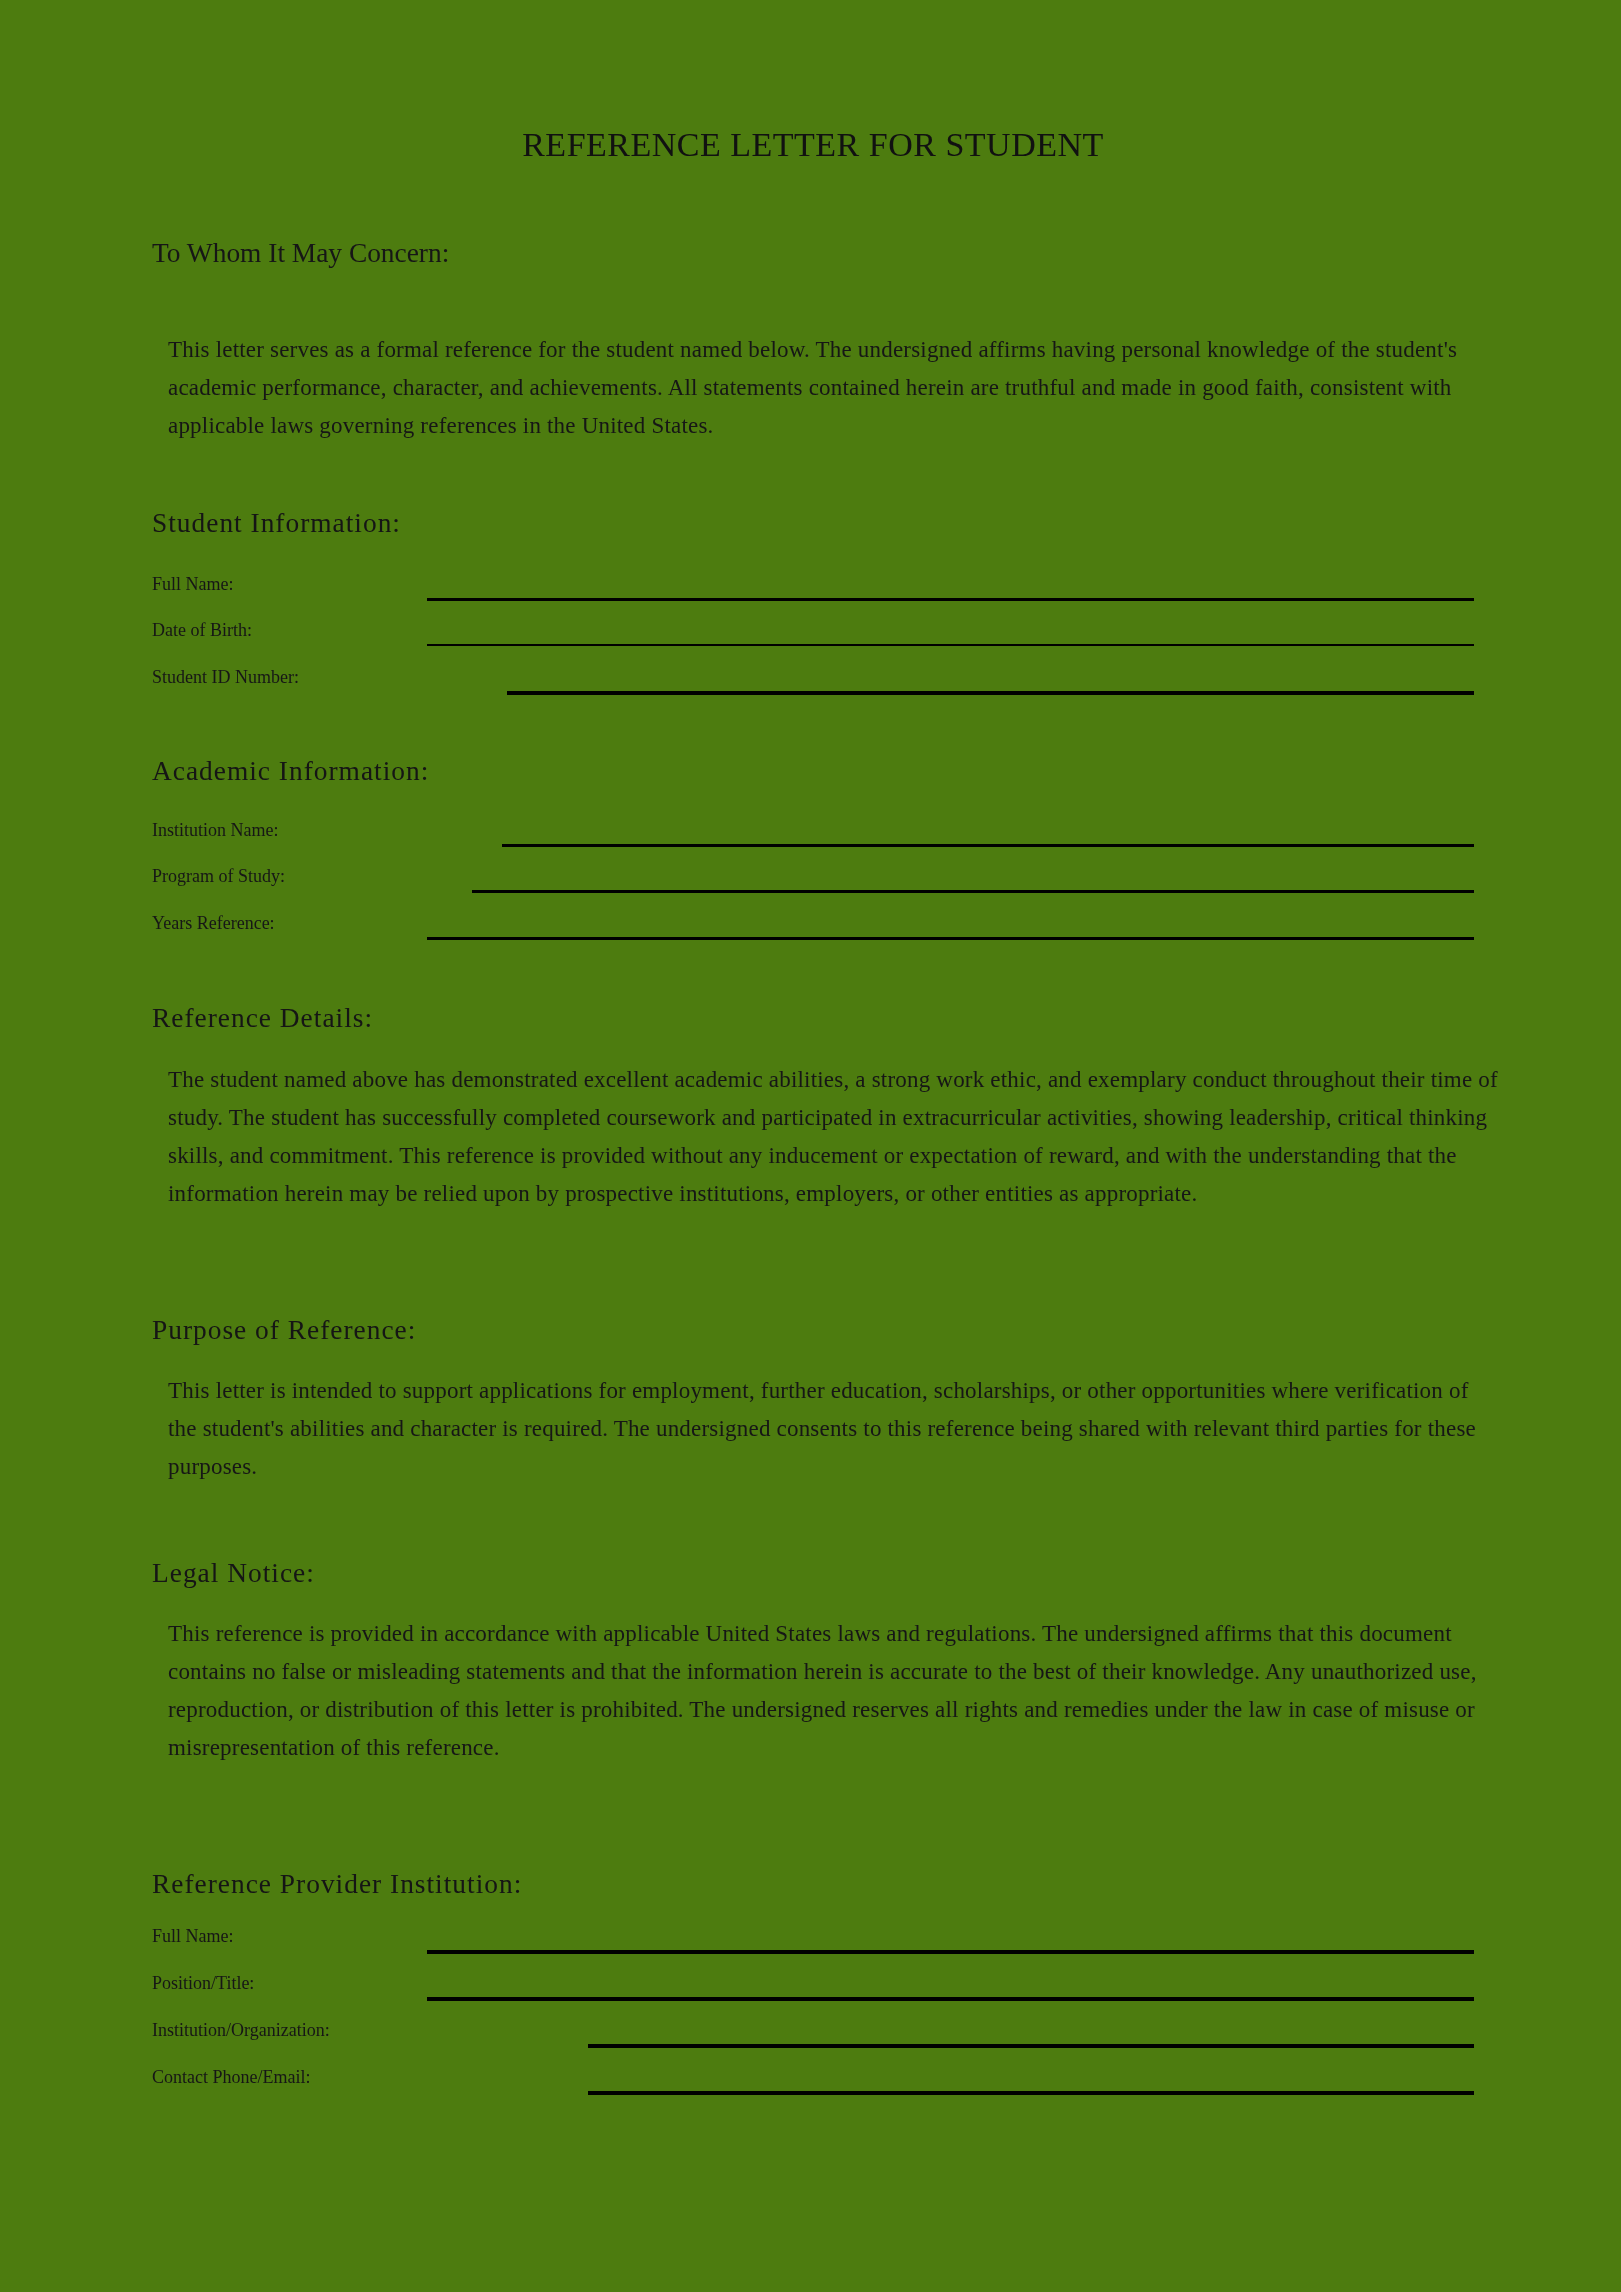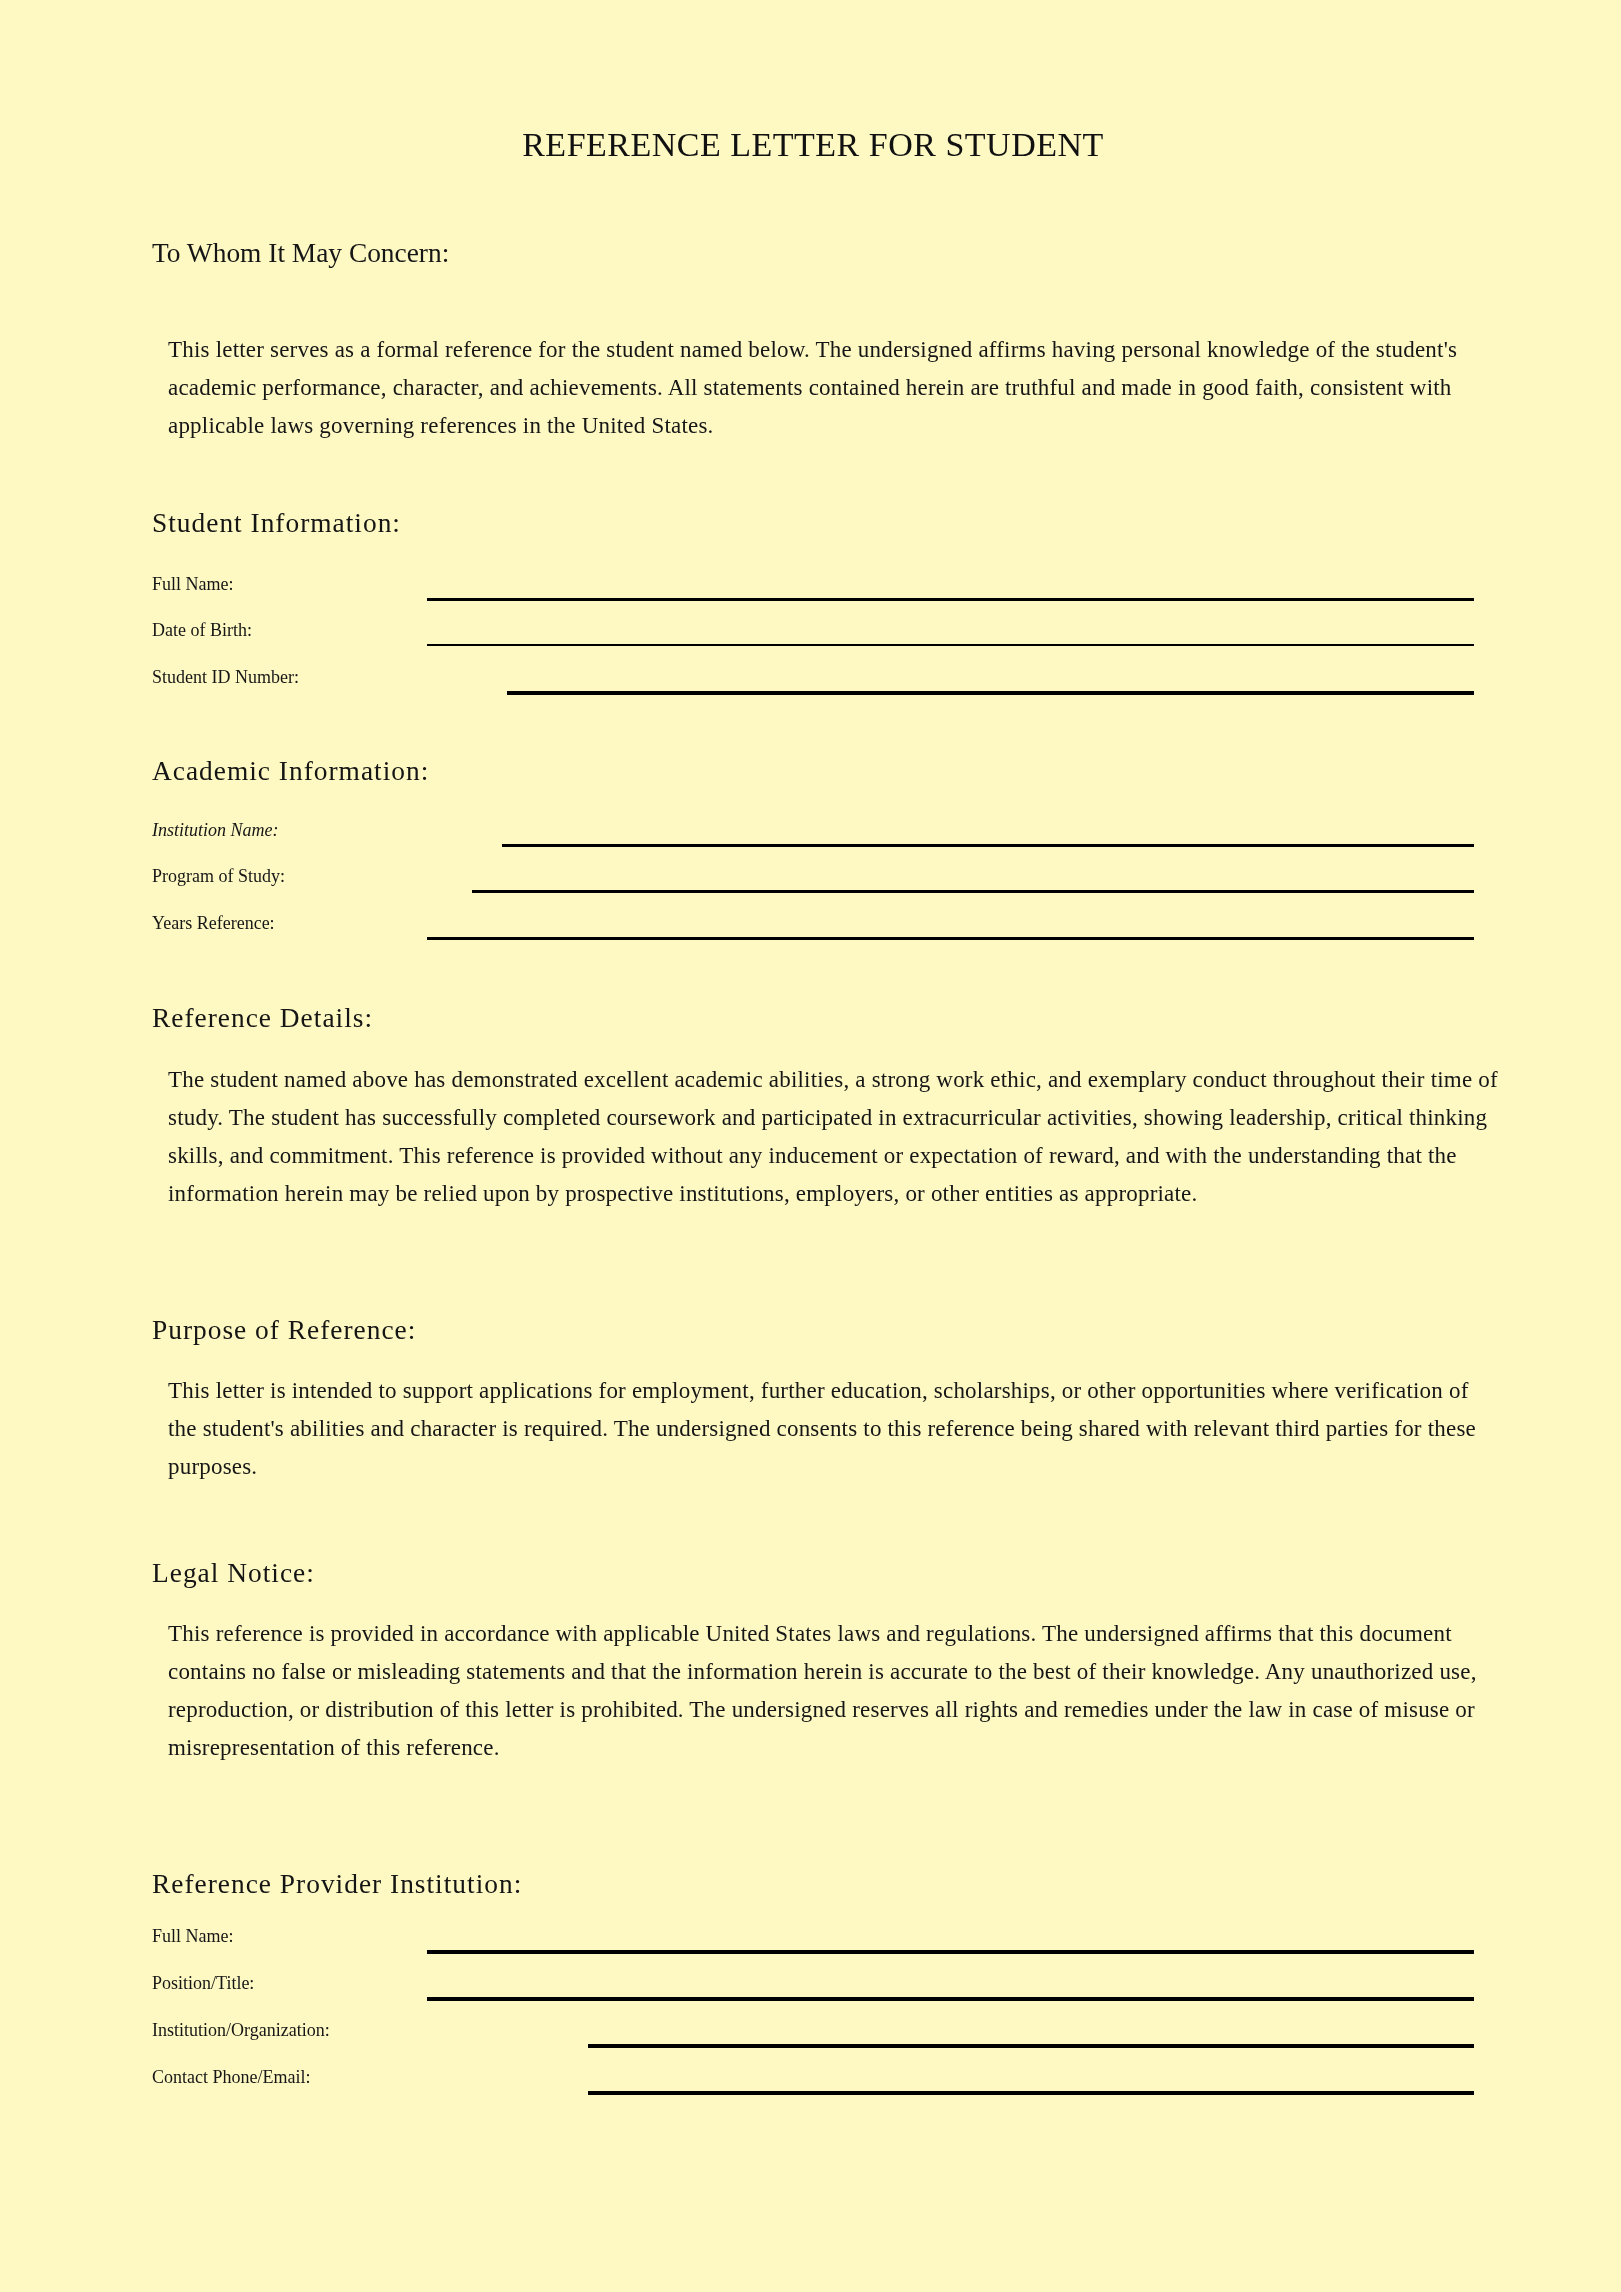--- a/index.html
+++ b/index.html
@@ -1,20 +1,20 @@
 <!DOCTYPE html>
 <html><head>
 <meta charset="utf-8">
 <style>
   html, body { margin: 0; padding: 0; background: #ffffff; }
   .page {
     position: relative;
     width: 1621px;
     height: 2293px;
-    background: #fef9c3;
+    background: #4d7c0f;
     font-family: "Liberation Serif", serif;
     color: #161616;
     overflow: hidden;
   }
   .content { padding: 0 147px 0 152px; }
 
   .title {
     margin: 123px 0 0 0;
     font-size: 34px;
     line-height: 43px;
@@ -57,21 +57,21 @@
   .mt-provider { margin-top: 98px; }
 
   .row {
     position: relative;
     height: 38px;
     margin-top: 8.8px;
     font-size: 18px;
     line-height: 38px;
   }
   .row.first-student  { margin-top: 22.5px; }
-  .row.first-acad     { margin-top: 20.6px; font-style: italic; }
+  .row.first-acad     { margin-top: 20.6px; }
   .row.first-provider { margin-top: 14.7px; }
 
   .field-label { display: inline-block; }
 
   .fill-line {
     position: absolute;
     top: 33px;
     right: 0;
     background: #000000;
   }

